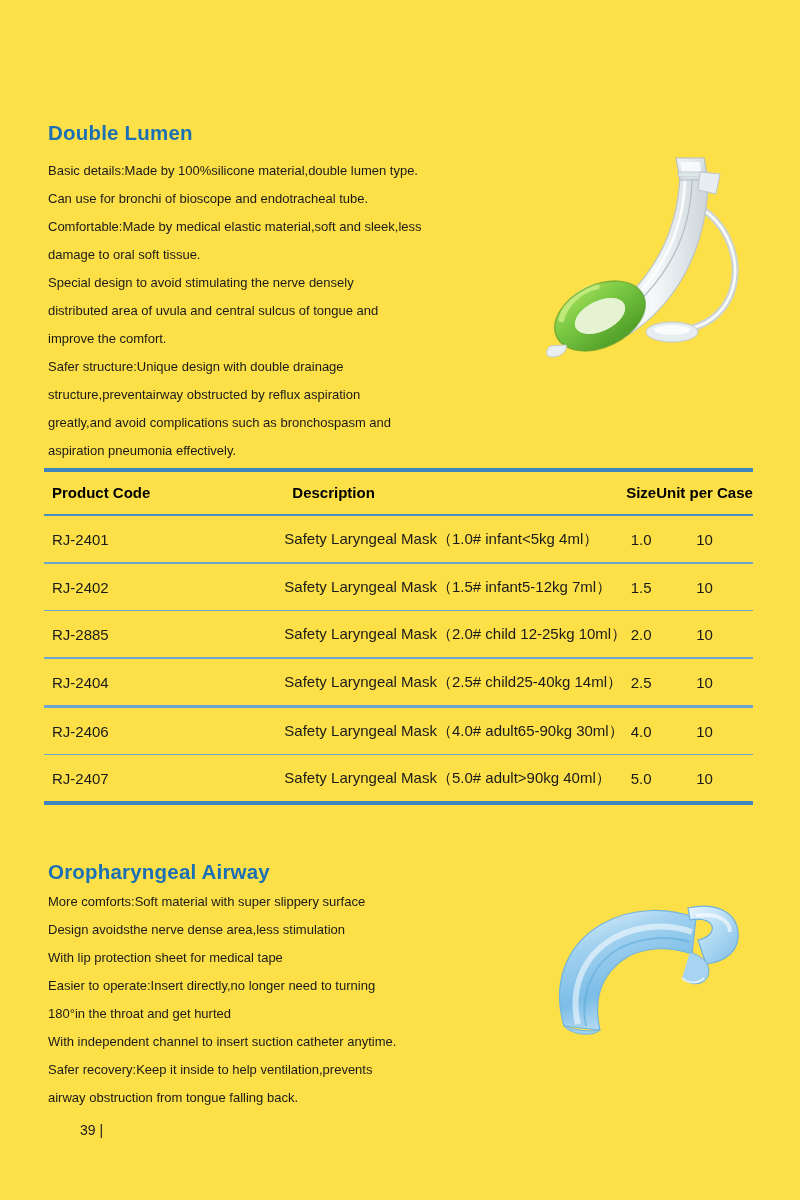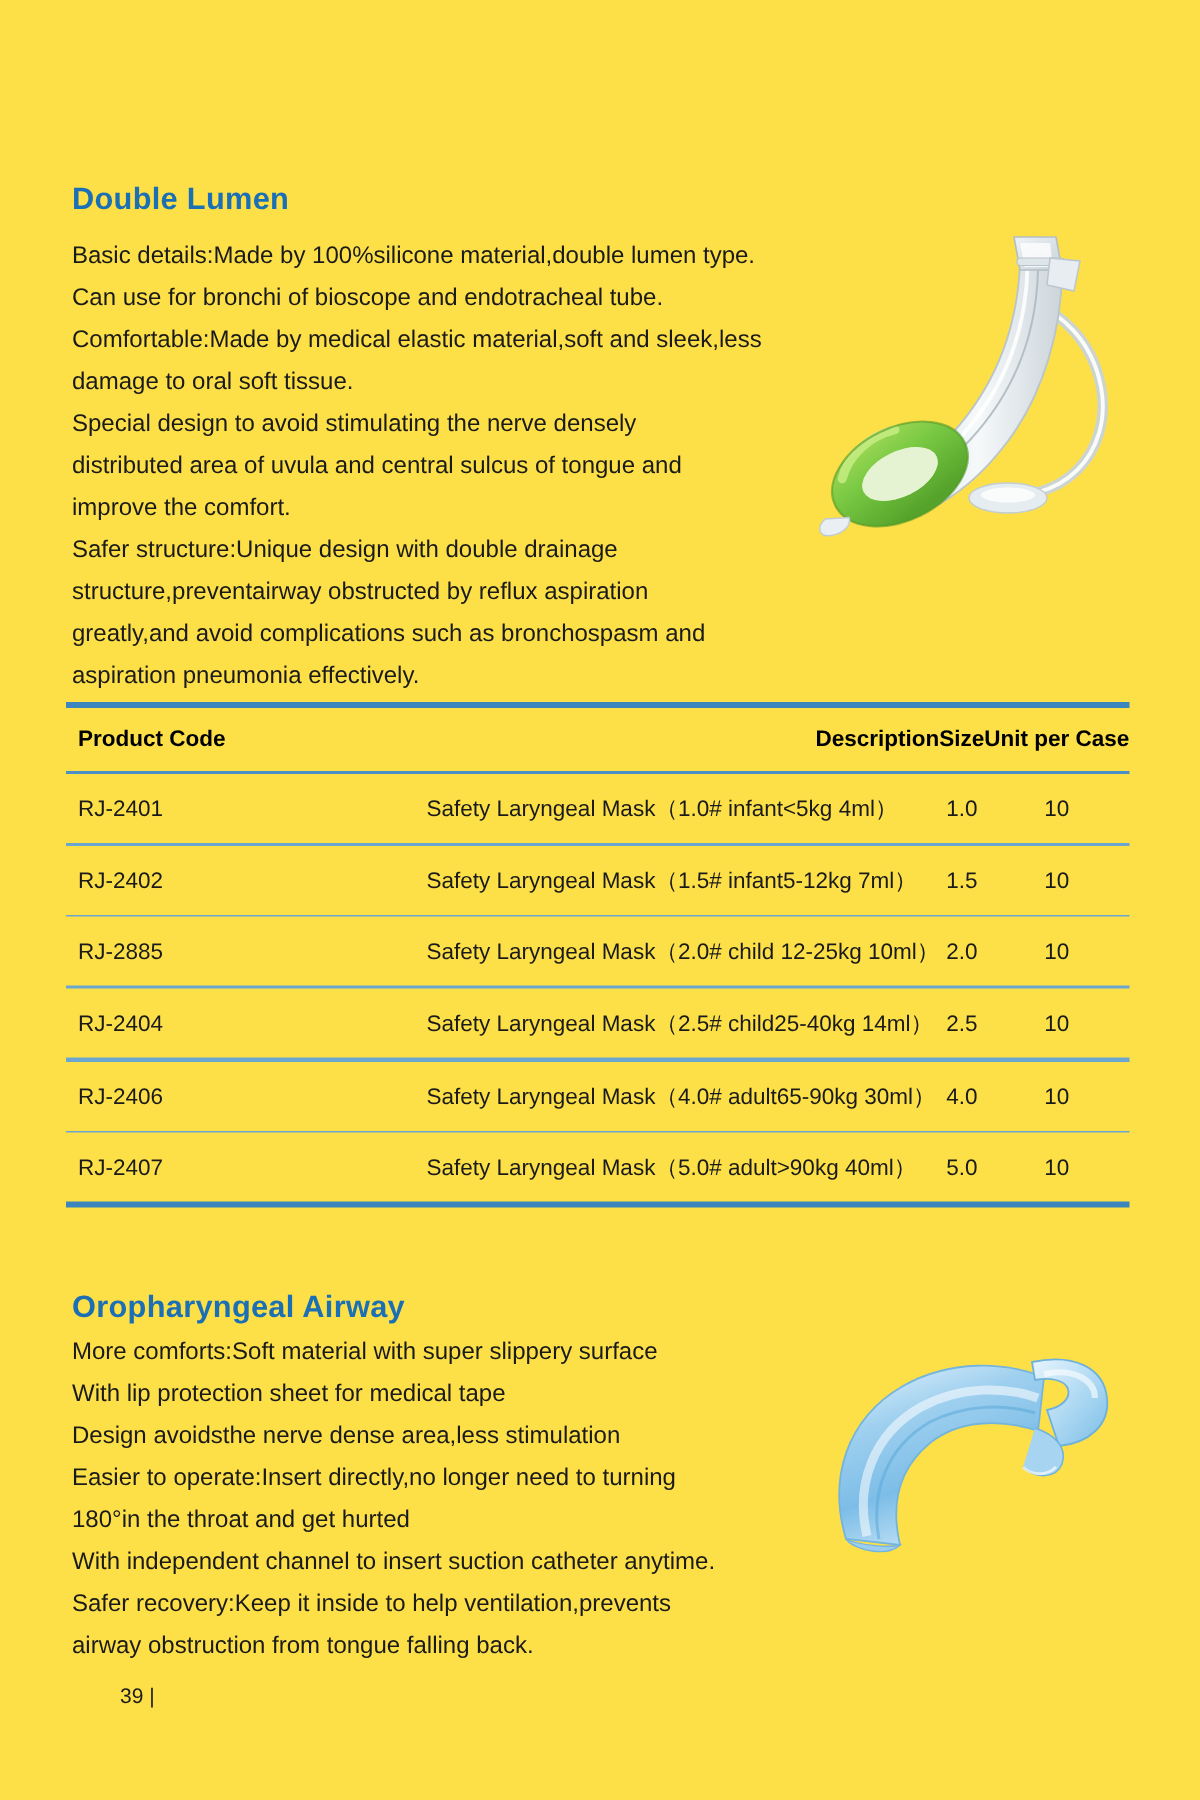--- a/index.html
+++ b/index.html
@@ -31,21 +31,21 @@
     letter-spacing: 0.2px;
     white-space: nowrap;
   }
   #heading-double-lumen { top: 121px; }
   #heading-oropharyngeal { top: 860px; }
 
   
   .body-block {
     position: absolute;
     left: 48px;
-    font-size: 16px;
+    font-size: 13px;
     color: #1a1a1a;
     line-height: 28px;
   }
   #body-double-lumen { top: 157px; width: 500px; }
   #body-oropharyngeal { top: 888px; width: 470px; }
   .body-block .line {
     display: block;
     white-space: nowrap;
   }
 
@@ -59,21 +59,21 @@
   }
   .spec-table .rule-top {
     height: 4px;
     background: #3d86bd;
   }
   .thead-row th {
     font-size: 15px;
     font-weight: bold;
     color: #000000;
     padding: 12px 0 13px 0;
-    text-align: right;
+    text-align: left;
     white-space: nowrap;
   }
   .th-code   { width: 134px; padding-left: 8px !important; }
   .th-desc   { width: 382px; padding-left: 142px !important; }
   .th-size   { width: 72px;  text-align: center !important; margin-left: 17px; }
   .th-unit   { width: 108px; text-align: right; }
 
   .sep {
     height: 2px;
     background: #4a90c4;
@@ -292,22 +292,22 @@
           <div class="sep-bottom"></div>
         </td>
       </tr>
     </tbody>
   </table>
 
   <div class="section-heading" id="heading-oropharyngeal">Oropharyngeal Airway</div>
 
   <div class="body-block" id="body-oropharyngeal">
     <span class="line">More comforts:Soft material with super slippery surface</span>
+    <span class="line">Design avoidsthe nerve dense area,less stimulation</span>
     <span class="line">With lip protection sheet for medical tape</span>
-    <span class="line">Design avoidsthe nerve dense area,less stimulation</span>
     <span class="line">Easier to operate:Insert directly,no longer need to turning</span>
     <span class="line">180°in the throat and get hurted</span>
     <span class="line">With independent channel to insert suction catheter anytime.</span>
     <span class="line">Safer recovery:Keep it inside to help ventilation,prevents</span>
     <span class="line">airway obstruction from tongue falling back.</span>
   </div>
 
   <div class="product-image" id="image-oropharyngeal-airway">
     <svg viewBox="0 0 240 150" xmlns="http://www.w3.org/2000/svg">
       <defs>

